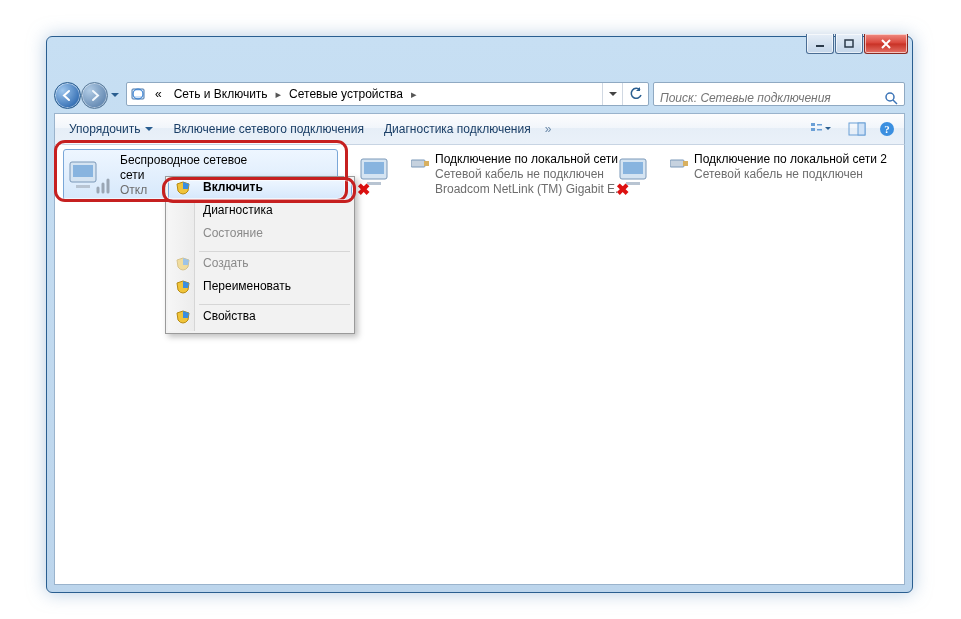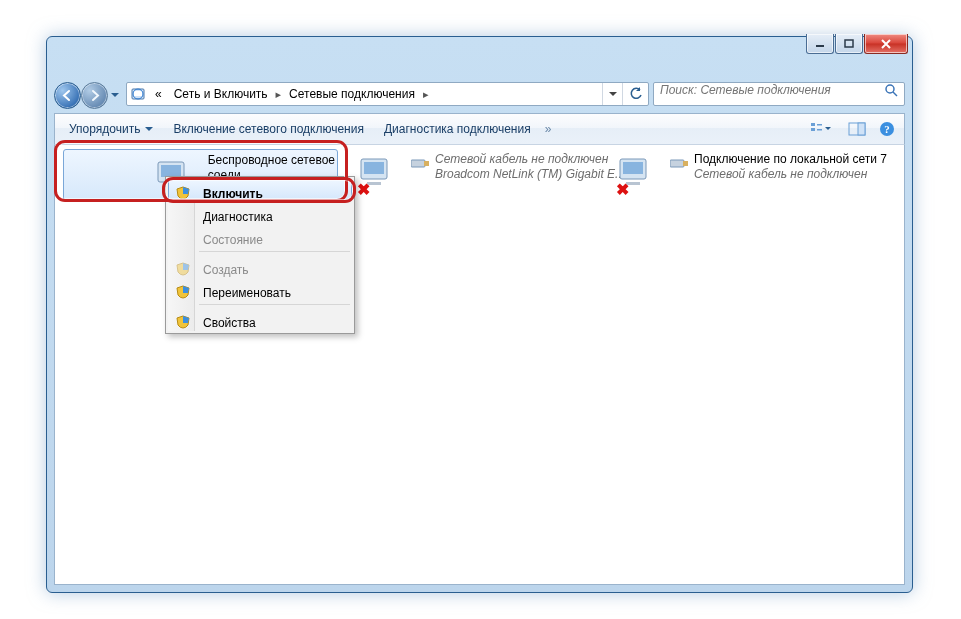--- a/index.html
+++ b/index.html
@@ -65,21 +65,21 @@
     display:flex; align-items:center; justify-content:center;
   }
   .crumb { padding: 0 6px; height:100%; display:flex; align-items:center; }
   .crumb-sep { color:#555; padding:0 2px; font-size:11px; }
   .addr-drop { width:20px; display:flex; align-items:center; justify-content:center; border-left:1px solid #d0d8e2; height:100%; }
   .addr-refresh { width:26px; display:flex; align-items:center; justify-content:center; border-left:1px solid #d0d8e2; height:100%; }
 
   .search-box {
     width:252px; background:#fff; border:1px solid #8fa9c2;
     border-radius:2px; height:24px; margin-top:1px;
-    display:flex; align-items:flex-start;
+    display:flex; align-items:flex-end;
   }
   .search-box input {
     flex:1; border:0; outline:0; font: inherit; color:#6d6d6d;
     padding: 0 6px; font-style: italic; background:transparent;
   }
   .search-btn { width:26px; display:flex; align-items:center; justify-content:center; }
 
   .toolbar {
     position:absolute; left:7px; right:7px; top:76px; height:32px;
     background: linear-gradient(180deg,#fdfdfe 0%,#f2f6fb 45%,#e6eef7 46%,#eaf1f9 100%);
@@ -105,30 +105,29 @@
   .conn-item {
     position:absolute;
     width:275px; height:52px;
     display:flex; gap:6px;
     padding:2px;
   }
   .conn-item.sel {
     border:1px solid #7aa7d8;
     background: linear-gradient(180deg,#eef6ff,#d6e8fb);
     border-radius:3px;
-    justify-content:flex-end;
   }
   .conn-icon {
     width:48px; height:48px; position:relative; flex-shrink:0;
     display:flex; align-items:center; justify-content:center;
   }
   .mini-icon { width:18px; height:18px; position:relative; margin-top:2px; flex-shrink:0; }
   .conn-text { display:flex; flex-direction:column; line-height:15px; overflow:hidden; padding-top:1px;}
   .conn-text .l1 { color:#000; white-space:nowrap; overflow:hidden; text-overflow:ellipsis;}
-  .conn-text .l2,.conn-text .l3 { color:#6d6d6d; white-space:nowrap; overflow:hidden; text-overflow:ellipsis;font-style:italic;}
+  .conn-text .l2,.conn-text .l3 { color:#6d6d6d; white-space:nowrap; overflow:hidden; text-overflow:ellipsis;}
 
   .highlight-ring {
     position:absolute;
     border:3px solid #c62020;
     border-radius:11px;
     pointer-events:none;
     box-shadow: 0 0 0 1px rgba(255,255,255,.6) inset;
   }
 
   .ctx-menu {
@@ -139,21 +138,21 @@
     box-shadow: 3px 3px 6px rgba(0,0,0,.25);
     padding:2px;
   }
   .ctx-gutter {
     position:absolute; left:2px; top:2px; bottom:2px; width:27px;
     background: linear-gradient(90deg,#f6f6f6,#ececec);
     border-right:1px solid #d6d6d6;
   }
   .ctx-item {
     position:relative; height:23px;
-    display:flex; align-items:flex-end;
+    display:flex; align-items:flex-start;
     padding-left:34px;
     color:#000;
     border:1px solid transparent;
     border-radius:3px;
   }
   .ctx-item.disabled { color:#8a8a8a; }
   .ctx-item.hover {
     background: linear-gradient(180deg,#eef6ff,#d3e6fb);
     border-color:#7aa7d8;
   }
@@ -211,21 +210,21 @@
       <div class="crumb-icon">
         <svg width="16" height="16">
             <rect x="2" y="3" width="12" height="10" rx="1" fill="#cfe2f7" stroke="#4a78ab"></rect>
             <rect x="4" y="5" width="8" height="5" fill="#fff"></rect>
             <circle cx="8" cy="8" r="5" fill="none" stroke="#2f7bd0" stroke-width="1"></circle>
           </svg>
       </div>
       <span class="crumb">«</span>
       <span class="crumb">Сеть и Включить</span>
       <span class="crumb-sep">▸</span>
-      <span class="crumb">Сетевые подключения</span>
+      <span class="crumb">Сетевые устройства</span>
       <span class="crumb-sep">▸</span>
       <div style="flex:1"></div>
       <div class="addr-drop">
         <svg width="8" height="5">
             <path d="M0 0 L4 4 L8 0" fill="#444"></path>
           </svg>
       </div>
       <div class="addr-refresh">
         <svg width="14" height="14">
             <path d="M11 3 A5 5 0 1 0 12 8" fill="none" stroke="#2a5e90" stroke-width="1.5"></path>
@@ -290,41 +289,42 @@
           <rect x="10" y="33" width="14" height="3" fill="#b8c4d2"></rect>
           <g stroke="#9aa6b4" stroke-width="3" stroke-linecap="round">
             <line x1="32" y1="40" x2="32" y2="36"></line>
               <line x1="37" y1="40" x2="37" y2="32"></line>
               <line x1="42" y1="40" x2="42" y2="28"></line>
           </g>
         </svg>
       </div>
       <div class="conn-text">
         <span class="l1">Беспроводное сетевое</span>
-        <span class="l1">соеди</span>
+        <span class="l1">сети</span>
         <span class="l2">Откл</span>
       </div>
     </div>
 
     <div class="conn-item" style="left:300px; top:4px;">
       <div class="conn-icon">
         <svg width="48" height="48">
           <rect x="4" y="8" width="26" height="20" rx="2" fill="#d5e4f2" stroke="#7a98b8"></rect>
           <rect x="7" y="11" width="20" height="12" fill="#88b4df"></rect>
           <rect x="10" y="31" width="14" height="3" fill="#b8c4d2"></rect>
         </svg>
         <span class="red-x">✖</span>
       </div>
       <div class="mini-icon">
         <svg width="18" height="18">
             <rect x="0" y="7" width="14" height="7" rx="1" fill="#c6d2df" stroke="#7a98b8"></rect>
             <rect x="13" y="8" width="5" height="5" fill="#d8b060"></rect>
           </svg>
       </div>
       <div class="conn-text">
+        <span class="l1">Подключение по локальной сети</span>
         <span class="l2">Сетевой кабель не подключен</span>
         <span class="l3">Broadcom NetLink (TM) Gigabit E...</span>
       </div>
     </div>
 
     <div class="conn-item" style="left:559px; top:4px;">
       <div class="conn-icon">
         <svg width="48" height="48">
           <rect x="4" y="8" width="26" height="20" rx="2" fill="#d5e4f2" stroke="#7a98b8"></rect>
           <rect x="7" y="11" width="20" height="12" fill="#88b4df"></rect>
@@ -332,21 +332,21 @@
         </svg>
         <span class="red-x">✖</span>
       </div>
       <div class="mini-icon">
         <svg width="18" height="18">
             <rect x="0" y="7" width="14" height="7" rx="1" fill="#c6d2df" stroke="#7a98b8"></rect>
             <rect x="13" y="8" width="5" height="5" fill="#d8b060"></rect>
           </svg>
       </div>
       <div class="conn-text">
-        <span class="l1">Подключение по локальной сети 7</span>
+        <span class="l1">Подключение по локальной сети 2</span>
         <span class="l2">Сетевой кабель не подключен</span>
       </div>
     </div>
 
     <div class="ctx-menu" style="left:110px; top:31px;">
       <div class="ctx-gutter"></div>
       <div class="ctx-item hover bold">
         <span class="ctx-icon">
           <svg width="14" height="14">
               <path d="M7 1 L13 3 L12 10 Q10 13 7 13 Q4 13 2 10 L1 3 Z" fill="#f0c43a" stroke="#b88b12"></path>

